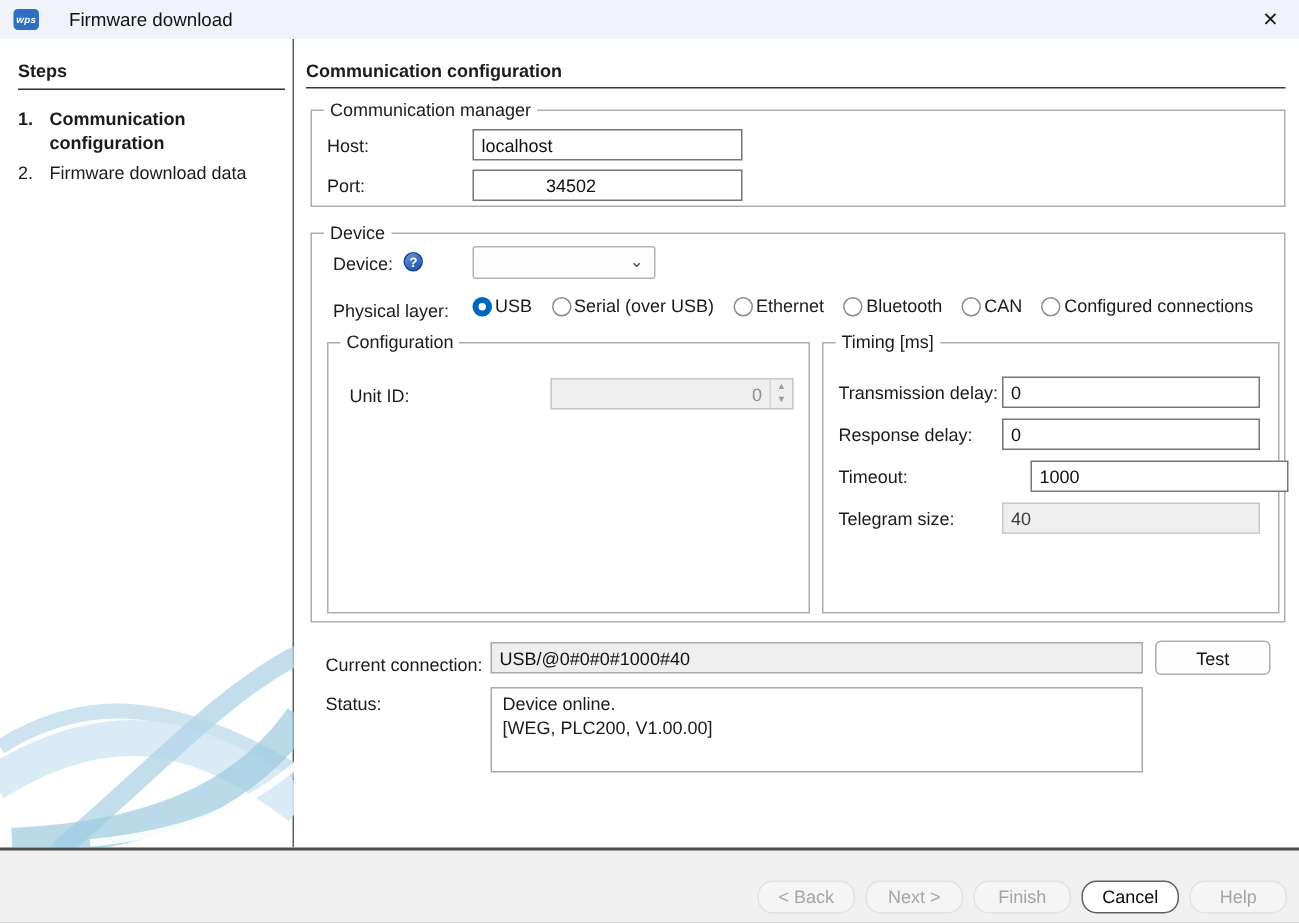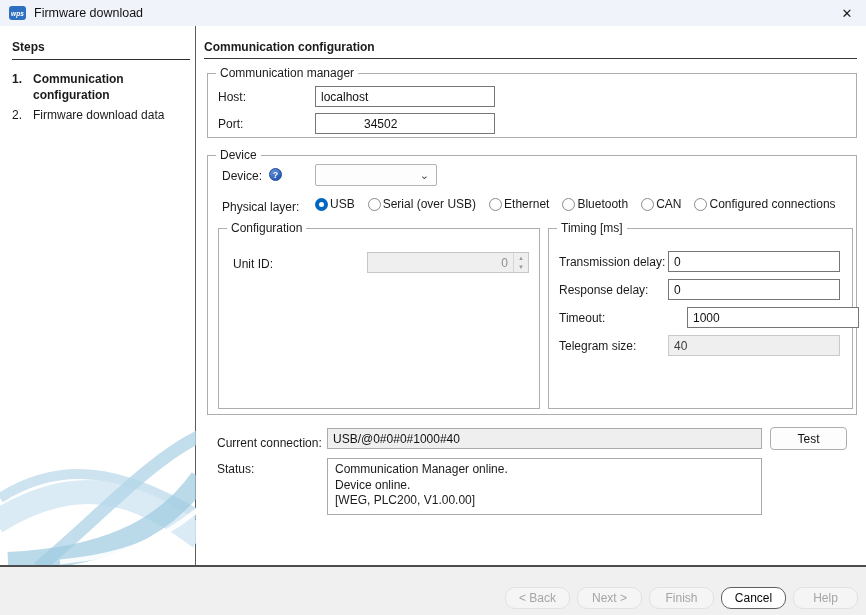--- a/index.html
+++ b/index.html
@@ -8,21 +8,21 @@
 
   .window { position:relative; width:866px; height:615px; background:#ffffff; overflow:hidden;
             box-shadow:0 0 0 1px #9b9b9b; }
 
   
   .titlebar { position:absolute; left:0; top:0; width:866px; height:26px; background:#f0f3fa;
               display:flex; align-items:center; padding:0 9px; }
   .app-icon { width:17px; height:14px; background:#2f6fc2; border-radius:3px; color:#fff;
               font-size:6.5px; font-weight:bold; font-style:italic; display:flex; align-items:center;
               justify-content:center; letter-spacing:.2px; }
-  .title-text { margin-left:8px; font-size:12.5px; color:#121212; }
+  .title-text { margin-left:20px; font-size:12.5px; color:#121212; }
   .close-btn { margin-left:auto; width:20px; height:20px; display:flex; align-items:center;
                justify-content:center; font-size:13px; color:#1a1a1a; cursor:default; }
 
   
   .bodyarea { position:absolute; left:0; top:26px; width:866px; height:539px; display:flex; background:#fff; }
 
   
   .sidebar { position:relative; width:196px; border-right:1px solid #5c5c5c; background:#fff; flex:none; }
   .steps-heading { position:absolute; left:12px; top:14px; width:178px; font-weight:bold;
                    padding-bottom:5px; border-bottom:1px solid #2e2e2e; }
@@ -211,21 +211,20 @@
           <input class="txt timing-input disabled" style="top: 106px;" disabled="" value="40">
         </div>
       </div>
 
       <span class="fld-label conn-label">Current connection:</span>
       <input class="txt readonly conn-input" style="position: absolute;" readonly="" value="USB/@0#0#0#1000#40">
       <button class="test-btn">Test</button>
 
       <span class="fld-label status-label">Status:</span>
       <div class="status-box">
-        <div>Communication Manager online.</div>
         <div>Device online.</div>
         <div>[WEG, PLC200, V1.00.00]</div>
       </div>
     </div>
   </div>
 
   <div class="footer">
     <button class="btn disabled">&lt; Back</button>
     <button class="btn disabled">Next &gt;</button>
     <button class="btn disabled">Finish</button>

